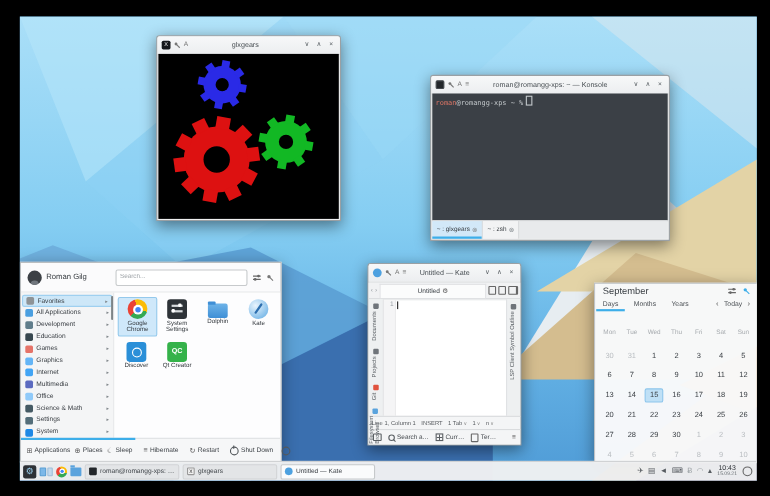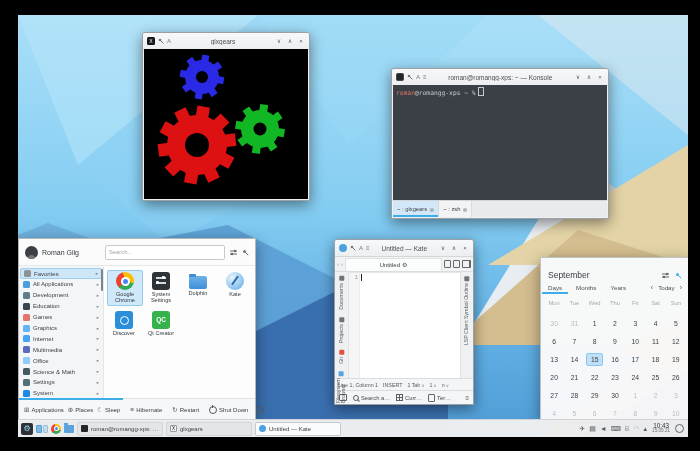--- a/index.html
+++ b/index.html
@@ -124,21 +124,21 @@
   .f-glyph{font-size:6.5px;color:#555;}
   .sess{display:flex;align-items:center;gap:2px;margin-left:6px;white-space:nowrap;}
   .sess-glyph{font-size:6.5px;color:#555;}
   .ring{width:6px;height:6px;border:1px solid #53585c;border-radius:50%;display:inline-block;position:relative;flex:none;}
   .ring.power::after{content:"";position:absolute;top:-2px;left:2px;width:1px;height:3px;background:#53585c;}
   .l-leave{margin-left:auto;}
 
   
   #calendar{left:522px;top:242px;width:148px;height:162px;background:rgba(248,249,250,.98);
             border:1px solid #bfc3c6;box-shadow:0 4px 14px rgba(0,0,0,.4);position:absolute;}
-  .c-header{display:flex;align-items:center;padding:12px 7px 0;}
+  .c-header{display:flex;align-items:center;padding:1px 7px 0;}
   .c-title{font-size:8.5px;color:#383d42;}
   .c-hicons{margin-left:auto;display:flex;align-items:center;gap:5px;}
   .c-tabs{display:flex;align-items:center;font-size:6.2px;color:#4a4f54;padding:4px 7px 0;}
   .c-vtab{position:relative;margin-right:14px;}
   .c-vtab.active::after{content:"";position:absolute;left:-6px;right:-6px;bottom:-3px;height:2px;background:#3daee9;}
   .c-nav{margin-left:auto;display:flex;align-items:center;gap:5px;}
   .c-arrow{color:#555;font-size:7px;}
   .c-grid{position:absolute;top:38px;left:3px;right:3px;bottom:2px;display:grid;
           grid-template-columns:repeat(7,1fr);grid-auto-rows:18px;}
   .c-grid .wd{font-size:5.8px;color:#a7abaf;display:flex;align-items:center;justify-content:center;height:14px;}

